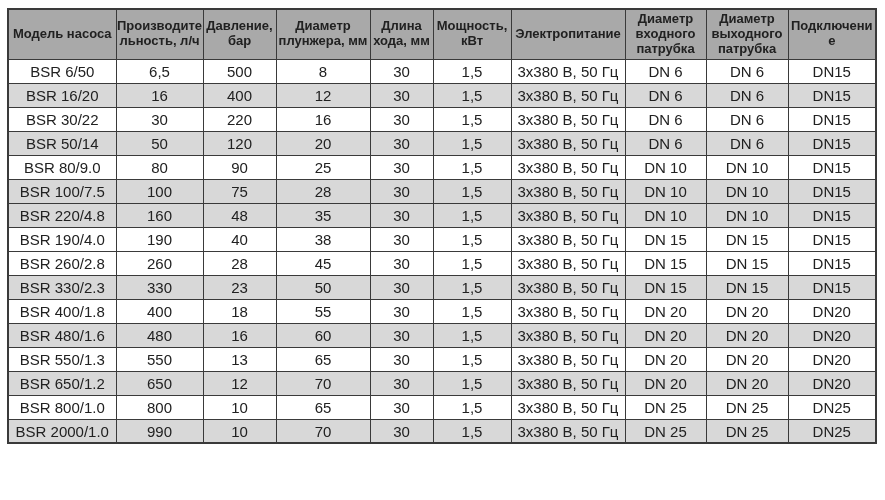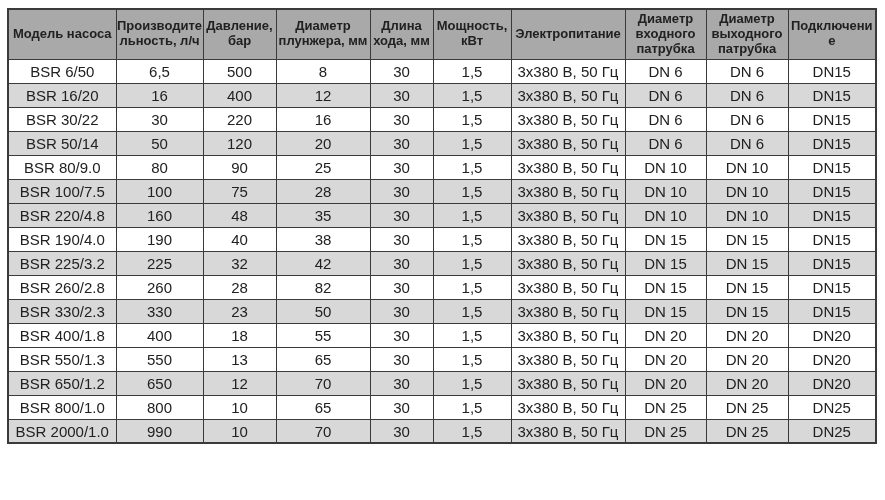--- a/index.html
+++ b/index.html
@@ -172,37 +172,25 @@
           <td>190</td>
           <td>40</td>
           <td>38</td>
           <td>30</td>
           <td>1,5</td>
           <td>3х380 В, 50 Гц</td>
           <td>DN 15</td>
           <td>DN 15</td>
           <td>DN15</td>
         </tr>
-        <tr class="alt">
-          <td>BSR 225/3.2</td>
-          <td>225</td>
-          <td>32</td>
-          <td>42</td>
-          <td>30</td>
-          <td>1,5</td>
-          <td>3х380 В, 50 Гц</td>
-          <td>DN 15</td>
-          <td>DN 15</td>
-          <td>DN15</td>
-        </tr>
         <tr>
           <td>BSR 260/2.8</td>
           <td>260</td>
           <td>28</td>
-          <td>82</td>
+          <td>45</td>
           <td>30</td>
           <td>1,5</td>
           <td>3х380 В, 50 Гц</td>
           <td>DN 15</td>
           <td>DN 15</td>
           <td>DN15</td>
         </tr>
         <tr class="alt">
           <td>BSR 330/2.3</td>
           <td>330</td>
@@ -213,20 +201,32 @@
           <td>3х380 В, 50 Гц</td>
           <td>DN 15</td>
           <td>DN 15</td>
           <td>DN15</td>
         </tr>
         <tr>
           <td>BSR 400/1.8</td>
           <td>400</td>
           <td>18</td>
           <td>55</td>
+          <td>30</td>
+          <td>1,5</td>
+          <td>3х380 В, 50 Гц</td>
+          <td>DN 20</td>
+          <td>DN 20</td>
+          <td>DN20</td>
+        </tr>
+        <tr class="alt">
+          <td>BSR 480/1.6</td>
+          <td>480</td>
+          <td>16</td>
+          <td>60</td>
           <td>30</td>
           <td>1,5</td>
           <td>3х380 В, 50 Гц</td>
           <td>DN 20</td>
           <td>DN 20</td>
           <td>DN20</td>
         </tr>
         <tr>
           <td>BSR 550/1.3</td>
           <td>550</td>

